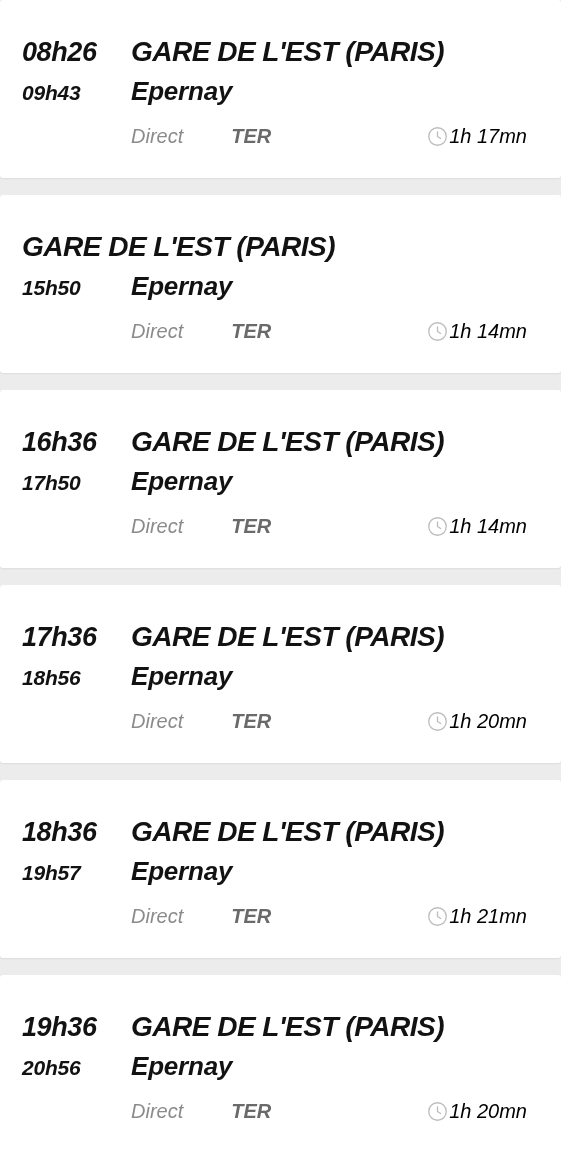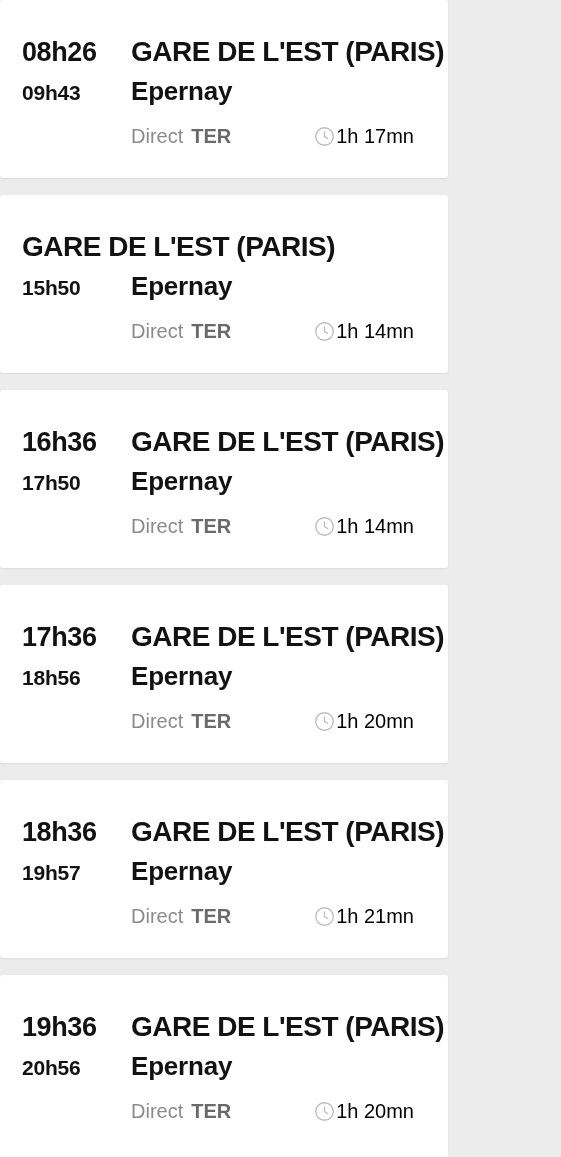--- a/index.html
+++ b/index.html
@@ -16,27 +16,28 @@
   }
 
   #results-list {
     display: block;
     width: 561px;
   }
 
   .journey-card {
     position: relative;
     box-sizing: border-box;
-    width: 448px;
+    width: 561px;
     height: 178px;
     margin-bottom: 17px;
     background: #ffffff;
     border-radius: 3px;
     box-shadow: 0 1px 2px rgba(0,0,0,0.07);
     overflow: hidden;
+    font-style: italic;
   }
   .journey-card:last-child {
     margin-bottom: 0;
     height: 197px;
   }
 
   .card-inner {
     position: absolute;
     left: 22px;
     right: 16px;
@@ -96,20 +97,21 @@
     letter-spacing: -0.2px;
     line-height: 1;
     white-space: nowrap;
   }
 
   .meta-left {
     flex: 1 1 auto;
     display: flex;
     align-items: baseline;
     white-space: nowrap;
+    gap: 40px;
   }
 
   .meta-direct {
     font-size: 20px;
     font-weight: normal;
     color: #8b8b8b;
     letter-spacing: 0px;
   }
 
   .meta-train {

